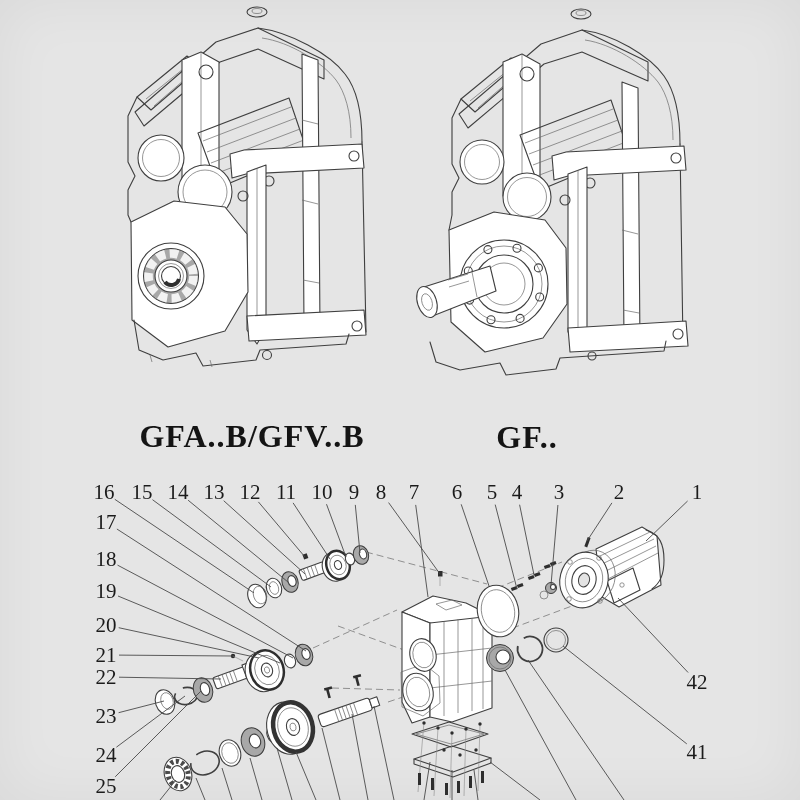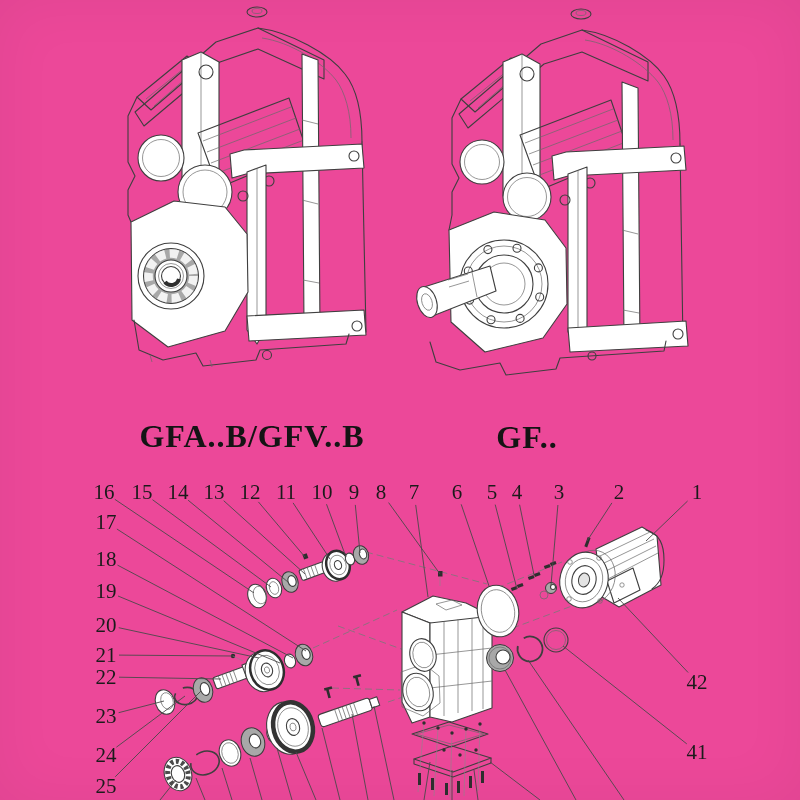--- a/index.html
+++ b/index.html
@@ -1,16 +1,16 @@
 <!DOCTYPE html>
 <html><head>
 <meta charset="utf-8">
 <style>
   html,body{margin:0;padding:0;background:#ffffff;}
-  #page{position:relative;width:800px;height:800px;background:#ec4899;overflow:hidden;
+  #page{position:relative;width:800px;height:800px;background:#e5e5e5;overflow:hidden;
         box-shadow:inset 0 0 60px rgba(0,0,0,0.05);}
   svg{position:absolute;left:0;top:0;}
   .s1{fill:none;stroke:#3f3f3f;stroke-width:1.1;stroke-linejoin:round;stroke-linecap:round;}
   .s0{fill:none;stroke:#6a6a6a;stroke-width:0.7;stroke-linejoin:round;}
   .wf{fill:#ffffff;stroke:#3f3f3f;stroke-width:1.1;stroke-linejoin:round;}
   .gray{fill:#a8a8a8;stroke:#3a3a3a;stroke-width:1;}
   .dk{fill:#2e2e2e;stroke:none;}
   .dash{fill:none;stroke:#787878;stroke-width:0.8;stroke-dasharray:7 4;}
   .leader{stroke:#4a4a4a;stroke-width:0.9;fill:none;}
   .axisline{stroke:#8a8a8a;stroke-width:0.6;}

